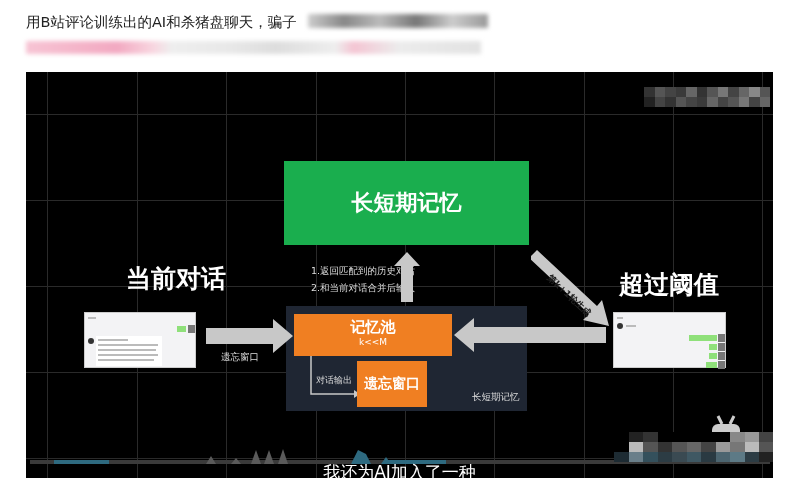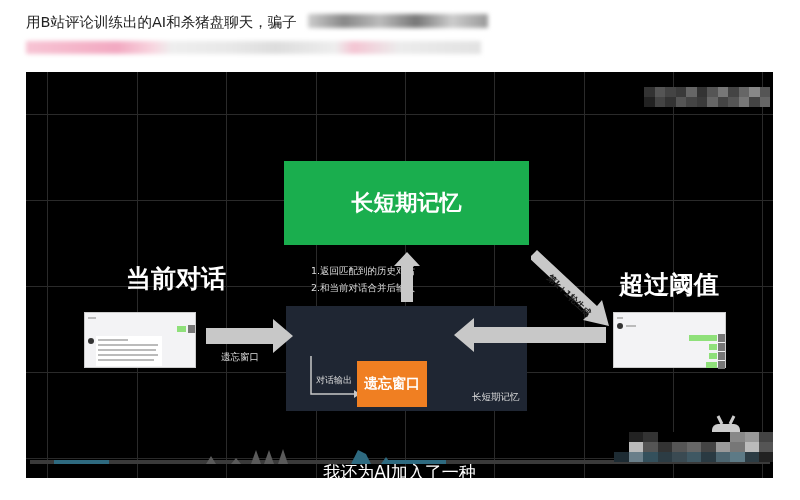--- a/index.html
+++ b/index.html
@@ -118,20 +118,24 @@
   <div class="big-label" style="left:593px;top:196px;">超过阈值</div>
 
   <div class="small-label" style="left:285px;top:193px;">1.返回匹配到的历史对话</div>
   <div class="small-label" style="left:285px;top:210px;">2.和当前对话合并后输入</div>
 
   <svg class="arrow" style="left:368px;top:180px;" width="26" height="50" viewBox="0 0 26 50">
     <polygon points="13,0 26,14 19,14 19,50 7,50 7,14 0,14" fill="#c8c8c8"></polygon>
   </svg>
 
   <div class="lstm-panel"></div>
+  <div class="memory-box">
+    <span class="memory-title">记忆池</span>
+    <span class="memory-sub">k&lt;&lt;M</span>
+  </div>
   <svg class="arrow" style="left:284px;top:284px;" width="50" height="42" viewBox="0 0 50 42">
     <polyline points="1,0 1,38 44,38" fill="none" stroke="#c8c8c8" stroke-width="1.5"></polyline>
     <polygon points="44,34 50,38 44,42" fill="#c8c8c8"></polygon>
   </svg>
   <div class="small-label" style="left:290px;top:302px;font-size:9px;">对话输出</div>
   <div class="forget-box">遗忘窗口</div>
   <div class="small-label" style="left:446px;top:319px;font-size:9.5px;font-family:Liberation Serif, serif;">长短期记忆</div>
 
   <svg class="arrow" style="left:180px;top:247px;" width="87" height="34" viewBox="0 0 87 34">
     <polygon points="0,9 67,9 67,0 87,17 67,34 67,25 0,25" fill="#c8c8c8"></polygon>

